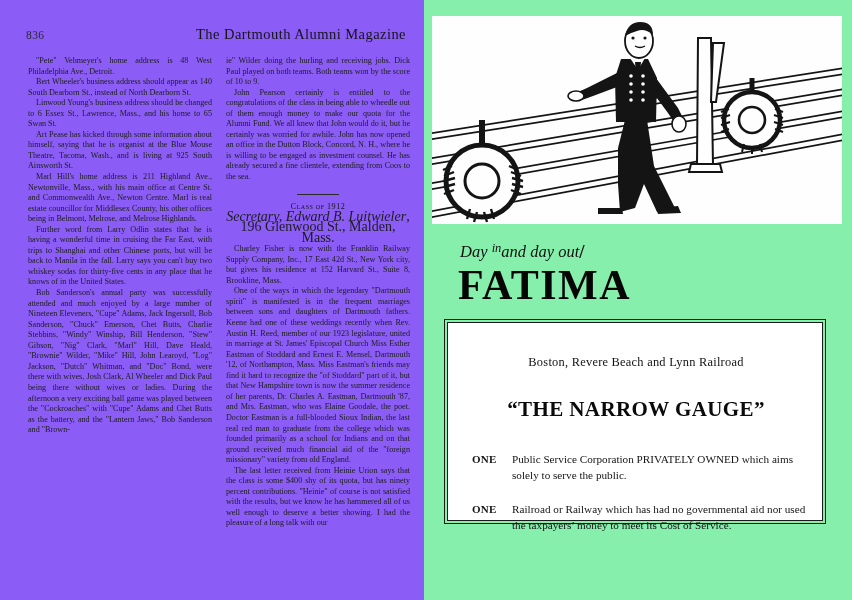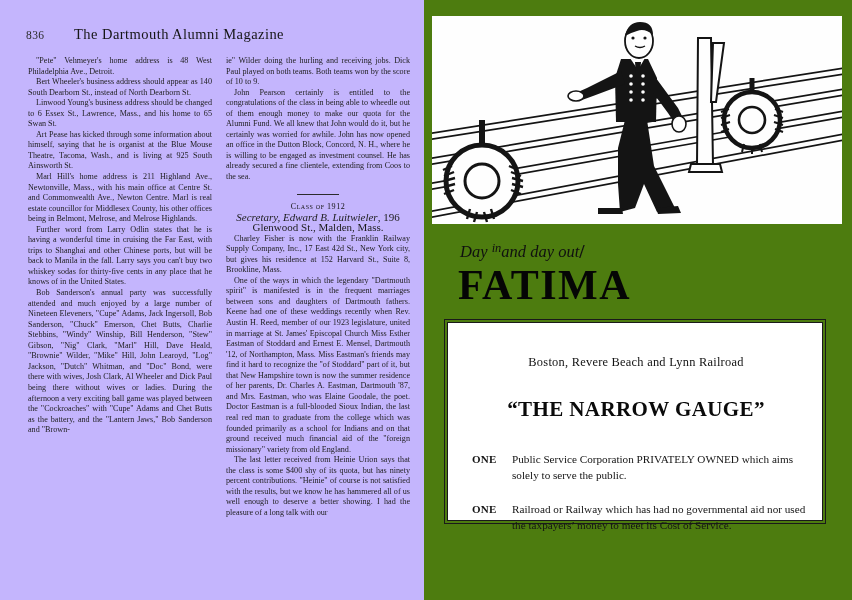--- a/index.html
+++ b/index.html
@@ -18,40 +18,40 @@
     width: 852px;
     height: 600px;
     background: #fdfdfc;
   }
 
   
   #text-page {
     position: absolute;
     left: 0; top: 0;
     width: 424px; height: 600px;
-    background: #c4b5fd;
+    background: #8b5cf6;
   }
   #masthead {
     position: absolute;
     left: 26px; top: 26px;
     width: 380px;
     height: 22px;
   }
   #folio {
     position: absolute;
     left: 0; top: 3px;
     font-size: 11.5px;
     letter-spacing: 0.4px;
     color: #2a2a2a;
   }
   #mag-title {
     position: absolute;
     left: 48px; top: 0;
     width: 332px;
-    text-align: left;
+    text-align: right;
     font-size: 14.5px;
     letter-spacing: 0.45px;
     color: #151515;
   }
 
   #columns {
     position: absolute;
     left: 28px; top: 56px;
     width: 382px;
     height: 505px;
@@ -82,35 +82,35 @@
   }
   .class-head {
     text-align: center;
     font-size: 8.1px;
     letter-spacing: 0.5px;
     margin: 0 0 1px 0;
     font-variant: small-caps;
     color: #151515;
   }
   .secretary {
-    font-size: 11px;
+    font-size: 14px;
     line-height: 10.55px;
     text-align: center;
     font-style: italic;
     margin: 0 0 1px 0;
     color: #1d1d1d;
   }
   .secretary .plain { font-style: normal; }
 
   
   #ad-page {
     position: absolute;
     left: 424px; top: 0;
     width: 428px; height: 600px;
-    background: #4d7c0f;
+    background: #86efac;
   }
 
   
   #fatima-ad {
     position: absolute;
     left: 8px; top: 16px;
     width: 410px; height: 290px;
   }
   #fatima-art {
     position: absolute;

